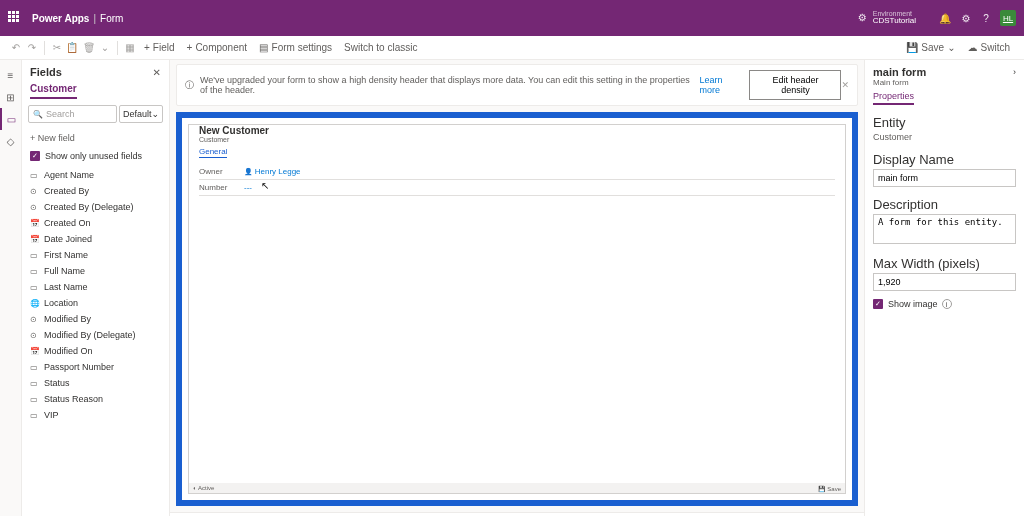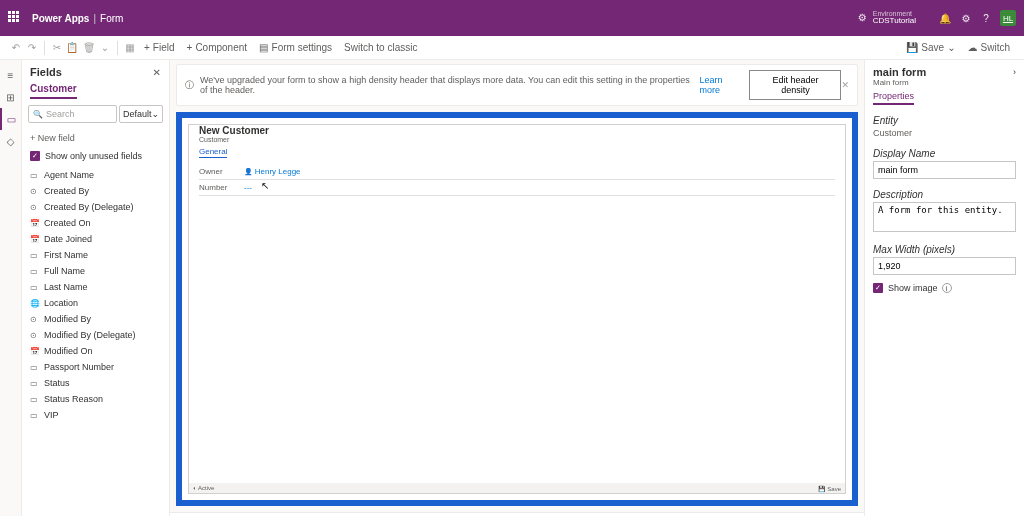--- a/index.html
+++ b/index.html
@@ -78,21 +78,21 @@
   .footer .fsp { flex: 1; }
   .slider { width: 60px; height: 3px; background: #c8c6c4; position: relative; margin: 0 6px; border-radius: 2px; }
   .slider .thumb { position: absolute; left: 35px; top: -3px; width: 8px; height: 8px; border-radius: 50%; background: #fff; border: 1px solid #605e5c; }
 
   
   .props { width: 160px; background: #fff; border-left: 1px solid #edebe9; padding: 6px 8px; font-size: 9px; }
   .props .phdr { display: flex; align-items: center; justify-content: space-between; }
   .props .phdr h3 { font-size: 11px; font-weight: 600; }
   .props .psub { font-size: 8px; color: #605e5c; }
   .props .ptab { margin-top: 4px; font-size: 9px; color: #742774; border-bottom: 2px solid #742774; display: inline-block; padding-bottom: 2px; }
-  .prop-label { margin-top: 10px; font-size: 10px; color: #323130; font-style: italic; }
+  .prop-label { margin-top: 10px; font-size: 13px; color: #323130; }
   .prop-val { font-size: 9px; color: #605e5c; margin-top: 2px; }
   .prop-input { width: 100%; height: 18px; border: 1px solid #c8c6c4; font-size: 9px; padding: 2px 4px; margin-top: 2px; }
   .prop-textarea { width: 100%; height: 30px; border: 1px solid #c8c6c4; font-size: 9px; padding: 2px 4px; margin-top: 2px; resize: none; }
   .show-img { display: flex; align-items: center; margin-top: 8px; }
   .show-img .chk { margin-right: 5px; }
   .info-ico { margin-left: 4px; color: #605e5c; font-size: 8px; border: 1px solid #a19f9d; border-radius: 50%; width: 10px; height: 10px; display: inline-flex; align-items: center; justify-content: center; }
 </style>
 </head>
 <body>
 

